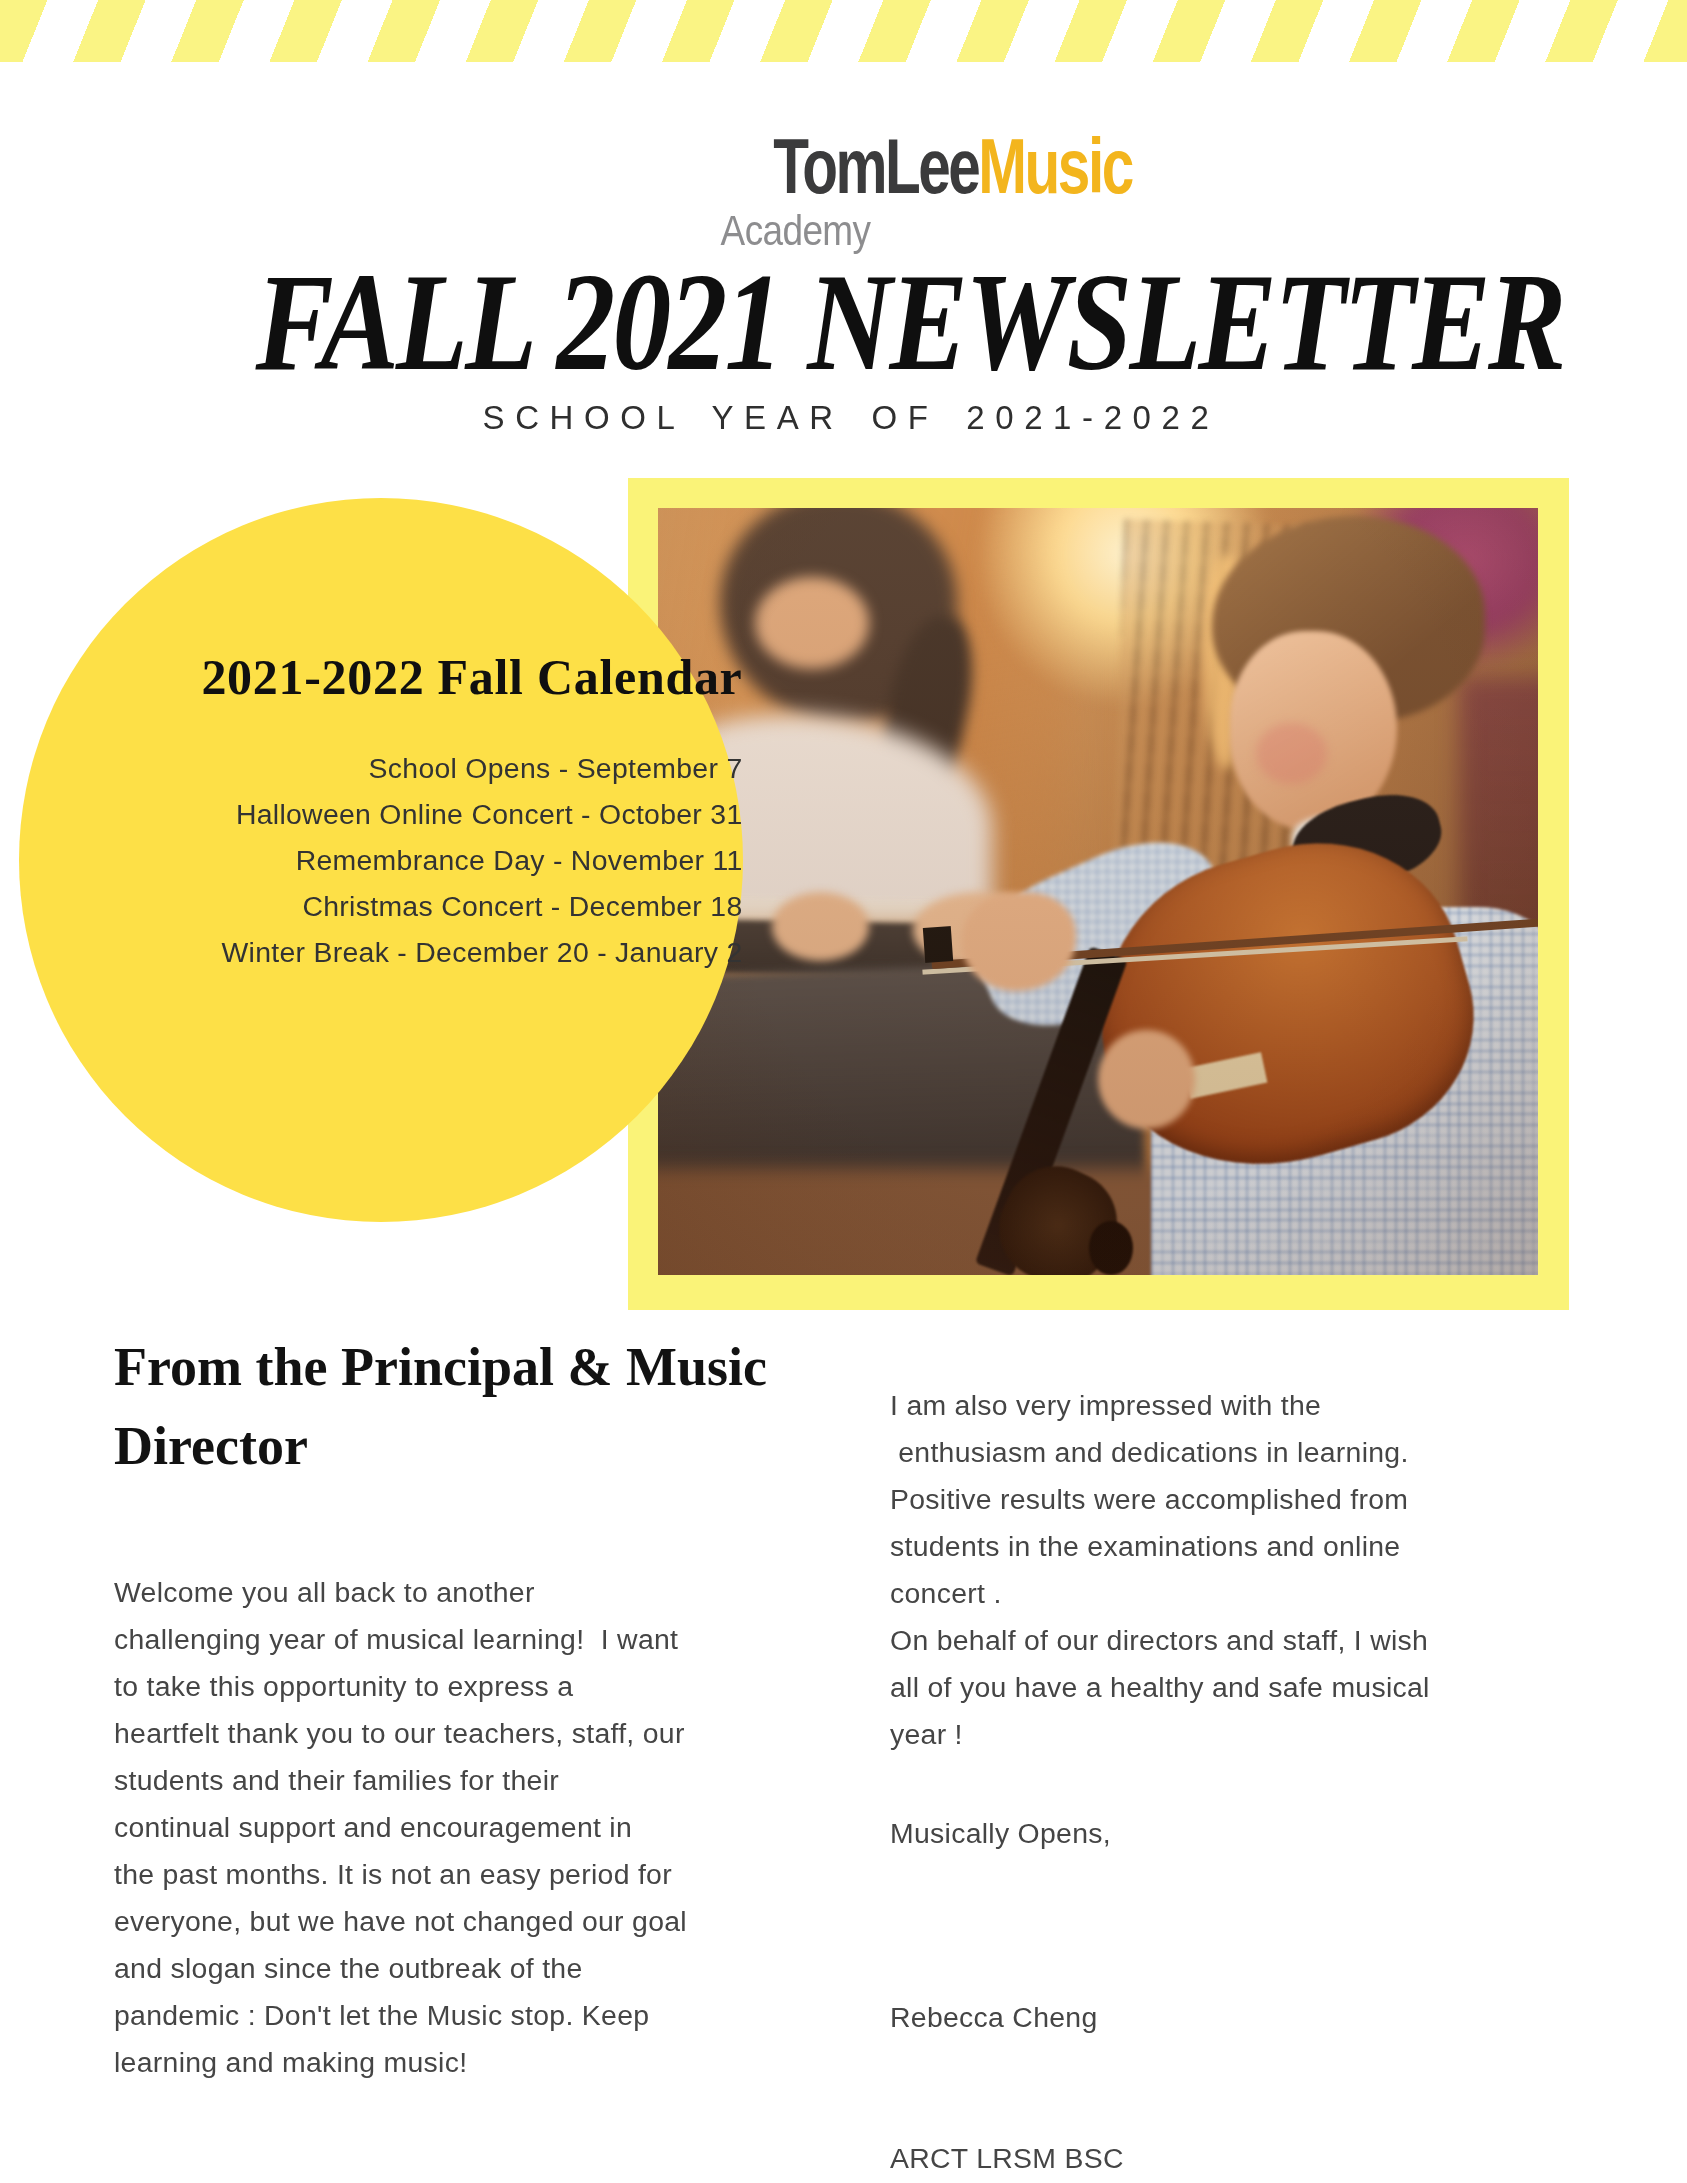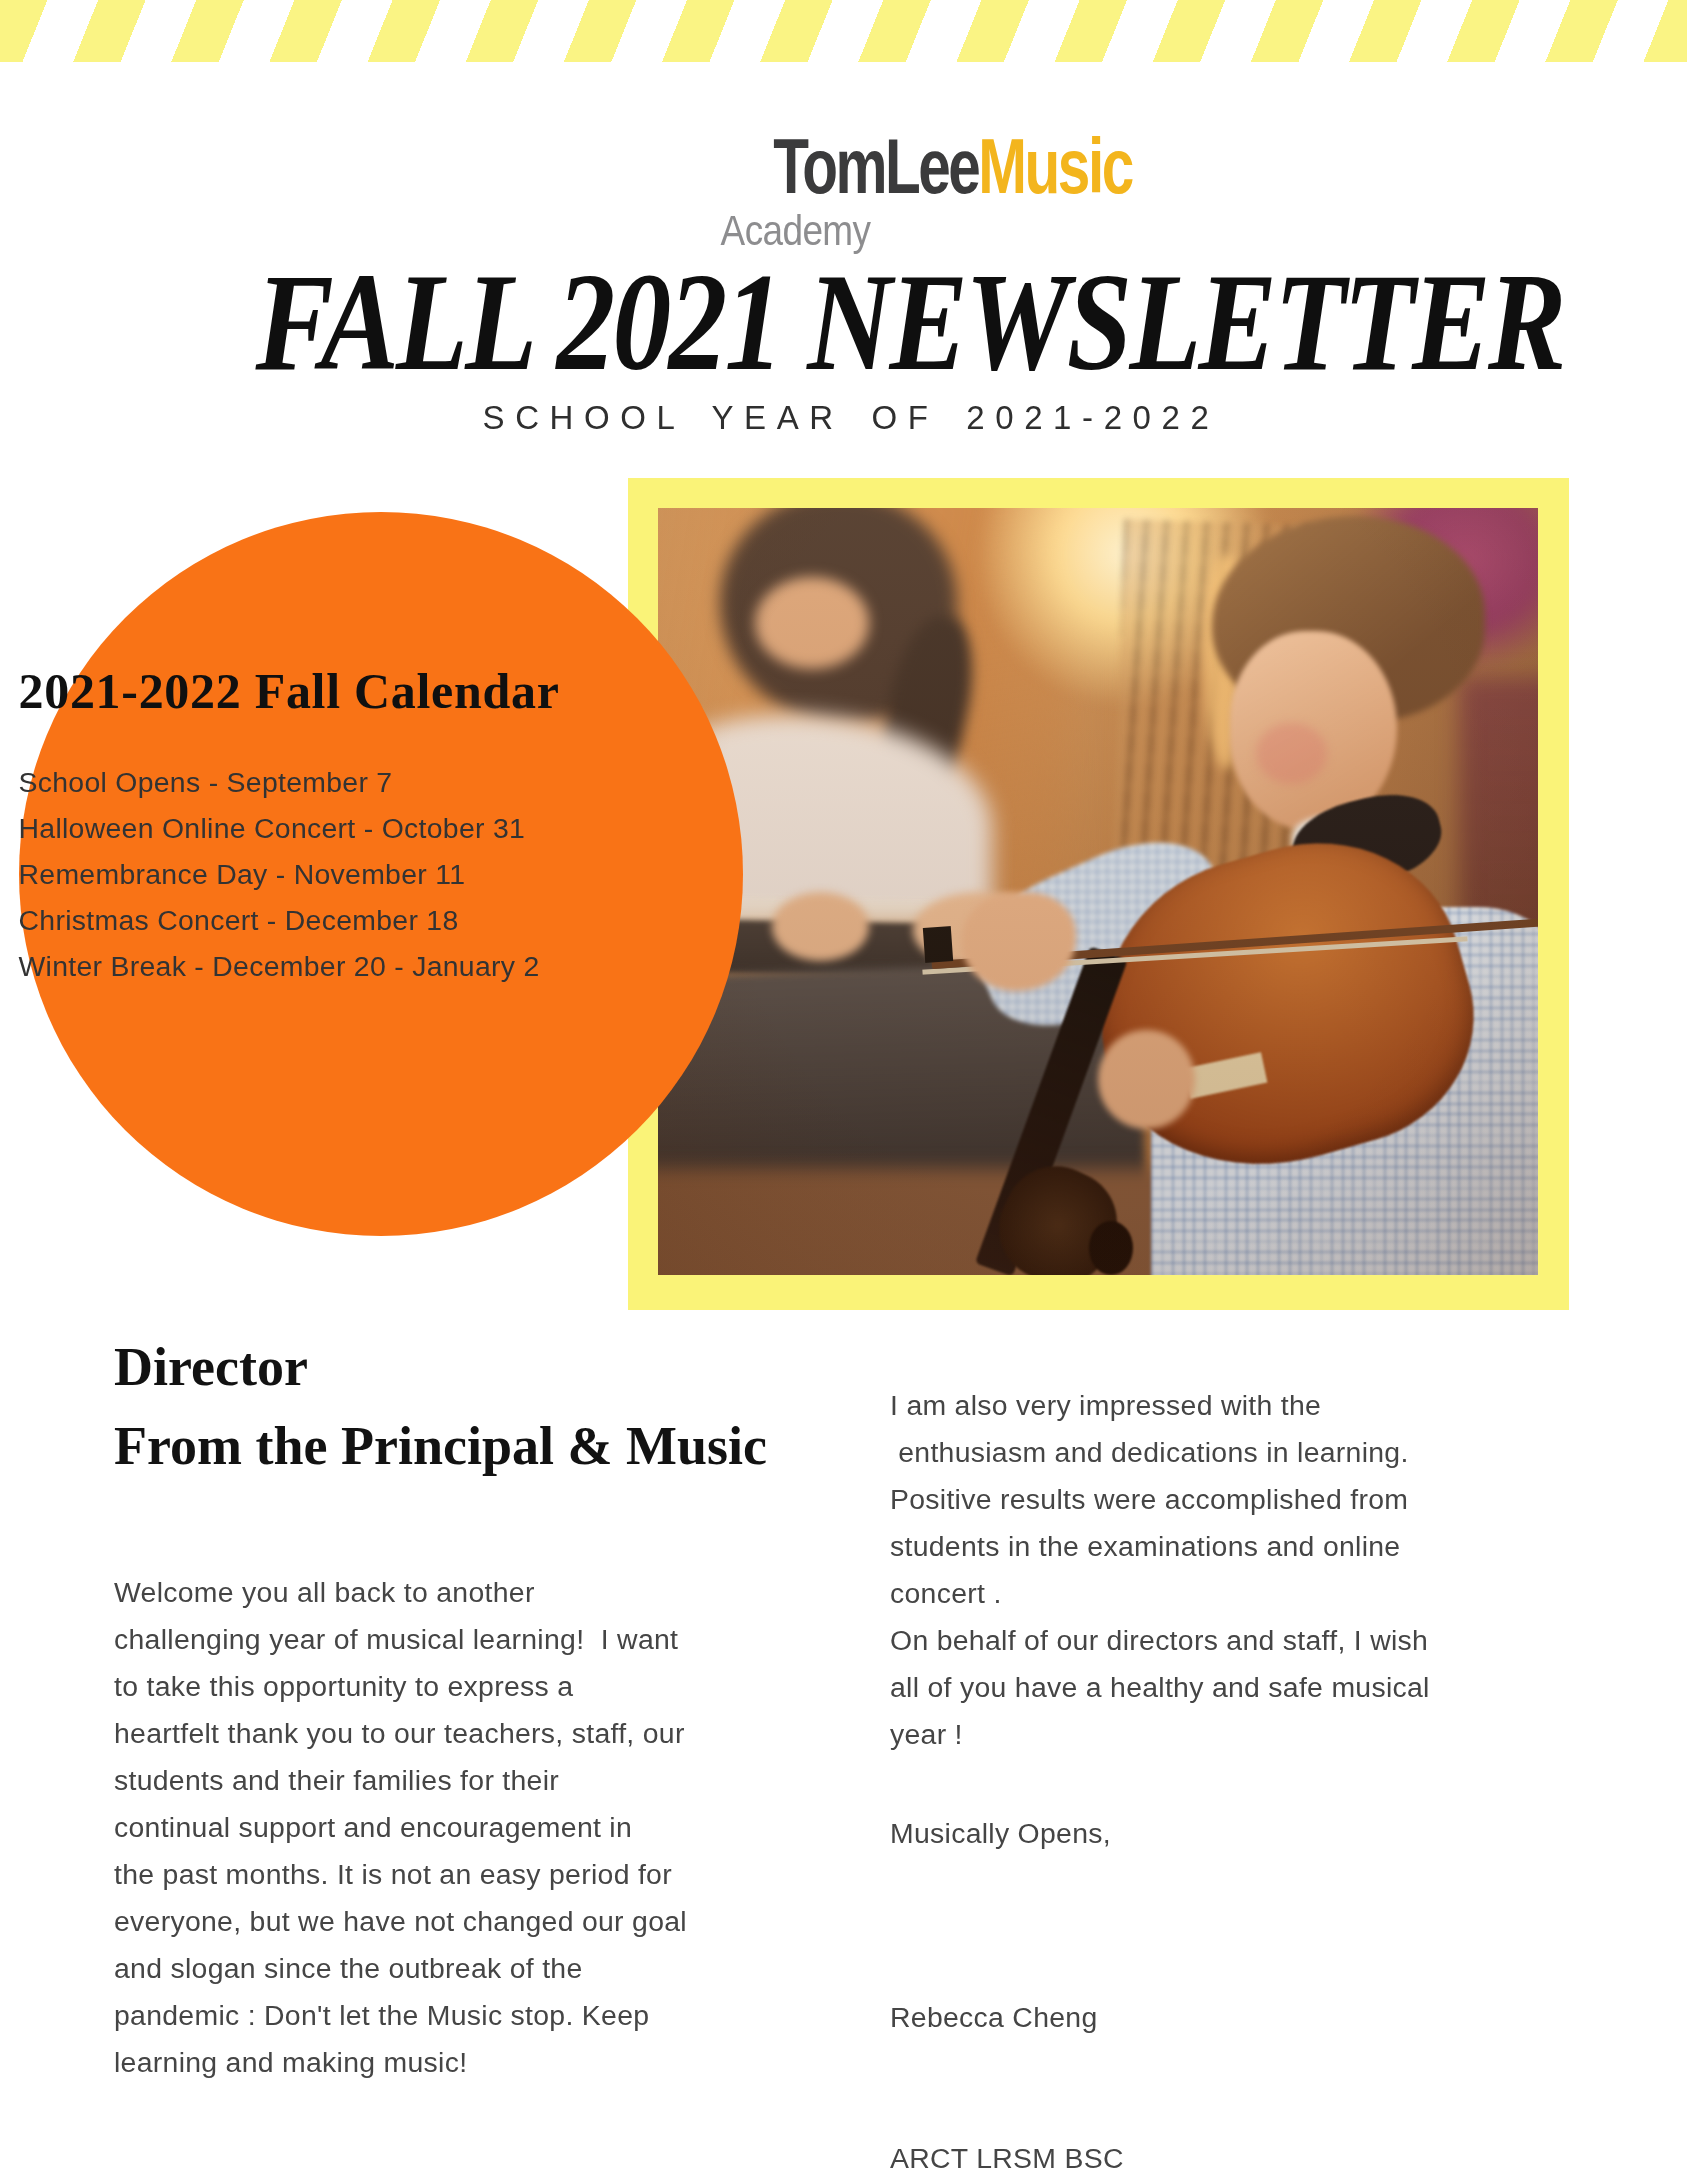--- a/index.html
+++ b/index.html
@@ -110,22 +110,22 @@
     transform:rotate(-4deg); filter:blur(0.7px); }
   .ph-hand-bow { left:34.5%; top:50%; width:13%; height:13%; border-radius:50% 45% 55% 50%;
     background:#eab388; filter:blur(3.3px); }
   .ph-hand-neck { left:50%; top:68%; width:11%; height:13%; border-radius:50%;
     background:#e5ac80; filter:blur(3.3px); }
   .ph-vignette { left:0; top:0; width:100%; height:100%;
     background:linear-gradient(to bottom, rgba(255,228,180,.10), rgba(70,35,15,.16) 85%),
                radial-gradient(at 50% 40%, rgba(0,0,0,0) 60%, rgba(80,40,15,.22)); }
 
   
-  .circle { position:absolute; left:18.5px; top:512px; width:724px; height:724px; border-radius:50%;
-    background:#f97316; z-index:5; text-align:left; padding-top:149px; }
+  .circle { position:absolute; left:18.5px; top:498px; width:724px; height:724px; border-radius:50%;
+    background:#fde047; z-index:5; text-align:right; padding-top:149px; }
   .circle-heading { font-family:"Liberation Serif", serif; font-weight:bold;
     font-size:50px; line-height:60px; color:#101010; letter-spacing:0.7px; }
   .calendar-list { margin-top:38px; font-size:28.4px; line-height:46px; color:#333333; letter-spacing:0.3px; }
 
   
   .article-heading { position:absolute; left:114px; top:1328px; width:807px;
     font-family:"Liberation Serif", serif; font-weight:bold;
     font-size:54px; line-height:79px; color:#121212; }
   .body-text { font-size:28.4px; line-height:47px; color:#454545; letter-spacing:0.3px; white-space:pre-wrap; }
   .left-par  { position:absolute; left:114px;  top:1569px; width:761px; }
@@ -194,22 +194,22 @@
     <div class="calendar-list">
       <div>School Opens - September 7</div>
       <div>Halloween Online Concert - October 31</div>
       <div>Remembrance Day - November 11</div>
       <div>Christmas Concert - December 18</div>
       <div>Winter Break - December 20 - January 2</div>
     </div>
   </div>
 
   <div class="article-heading">
+    <div>From the Principal &amp; Music</div>
     <div>Director</div>
-    <div>From the Principal &amp; Music</div>
   </div>
 
   <div class="left-par body-text">Welcome you all back to another
 challenging year of musical learning!  I want
 to take this opportunity to express a
 heartfelt thank you to our teachers, staff, our
 students and their families for their
 continual support and encouragement in
 the past months. It is not an easy period for
 everyone, but we have not changed our goal

